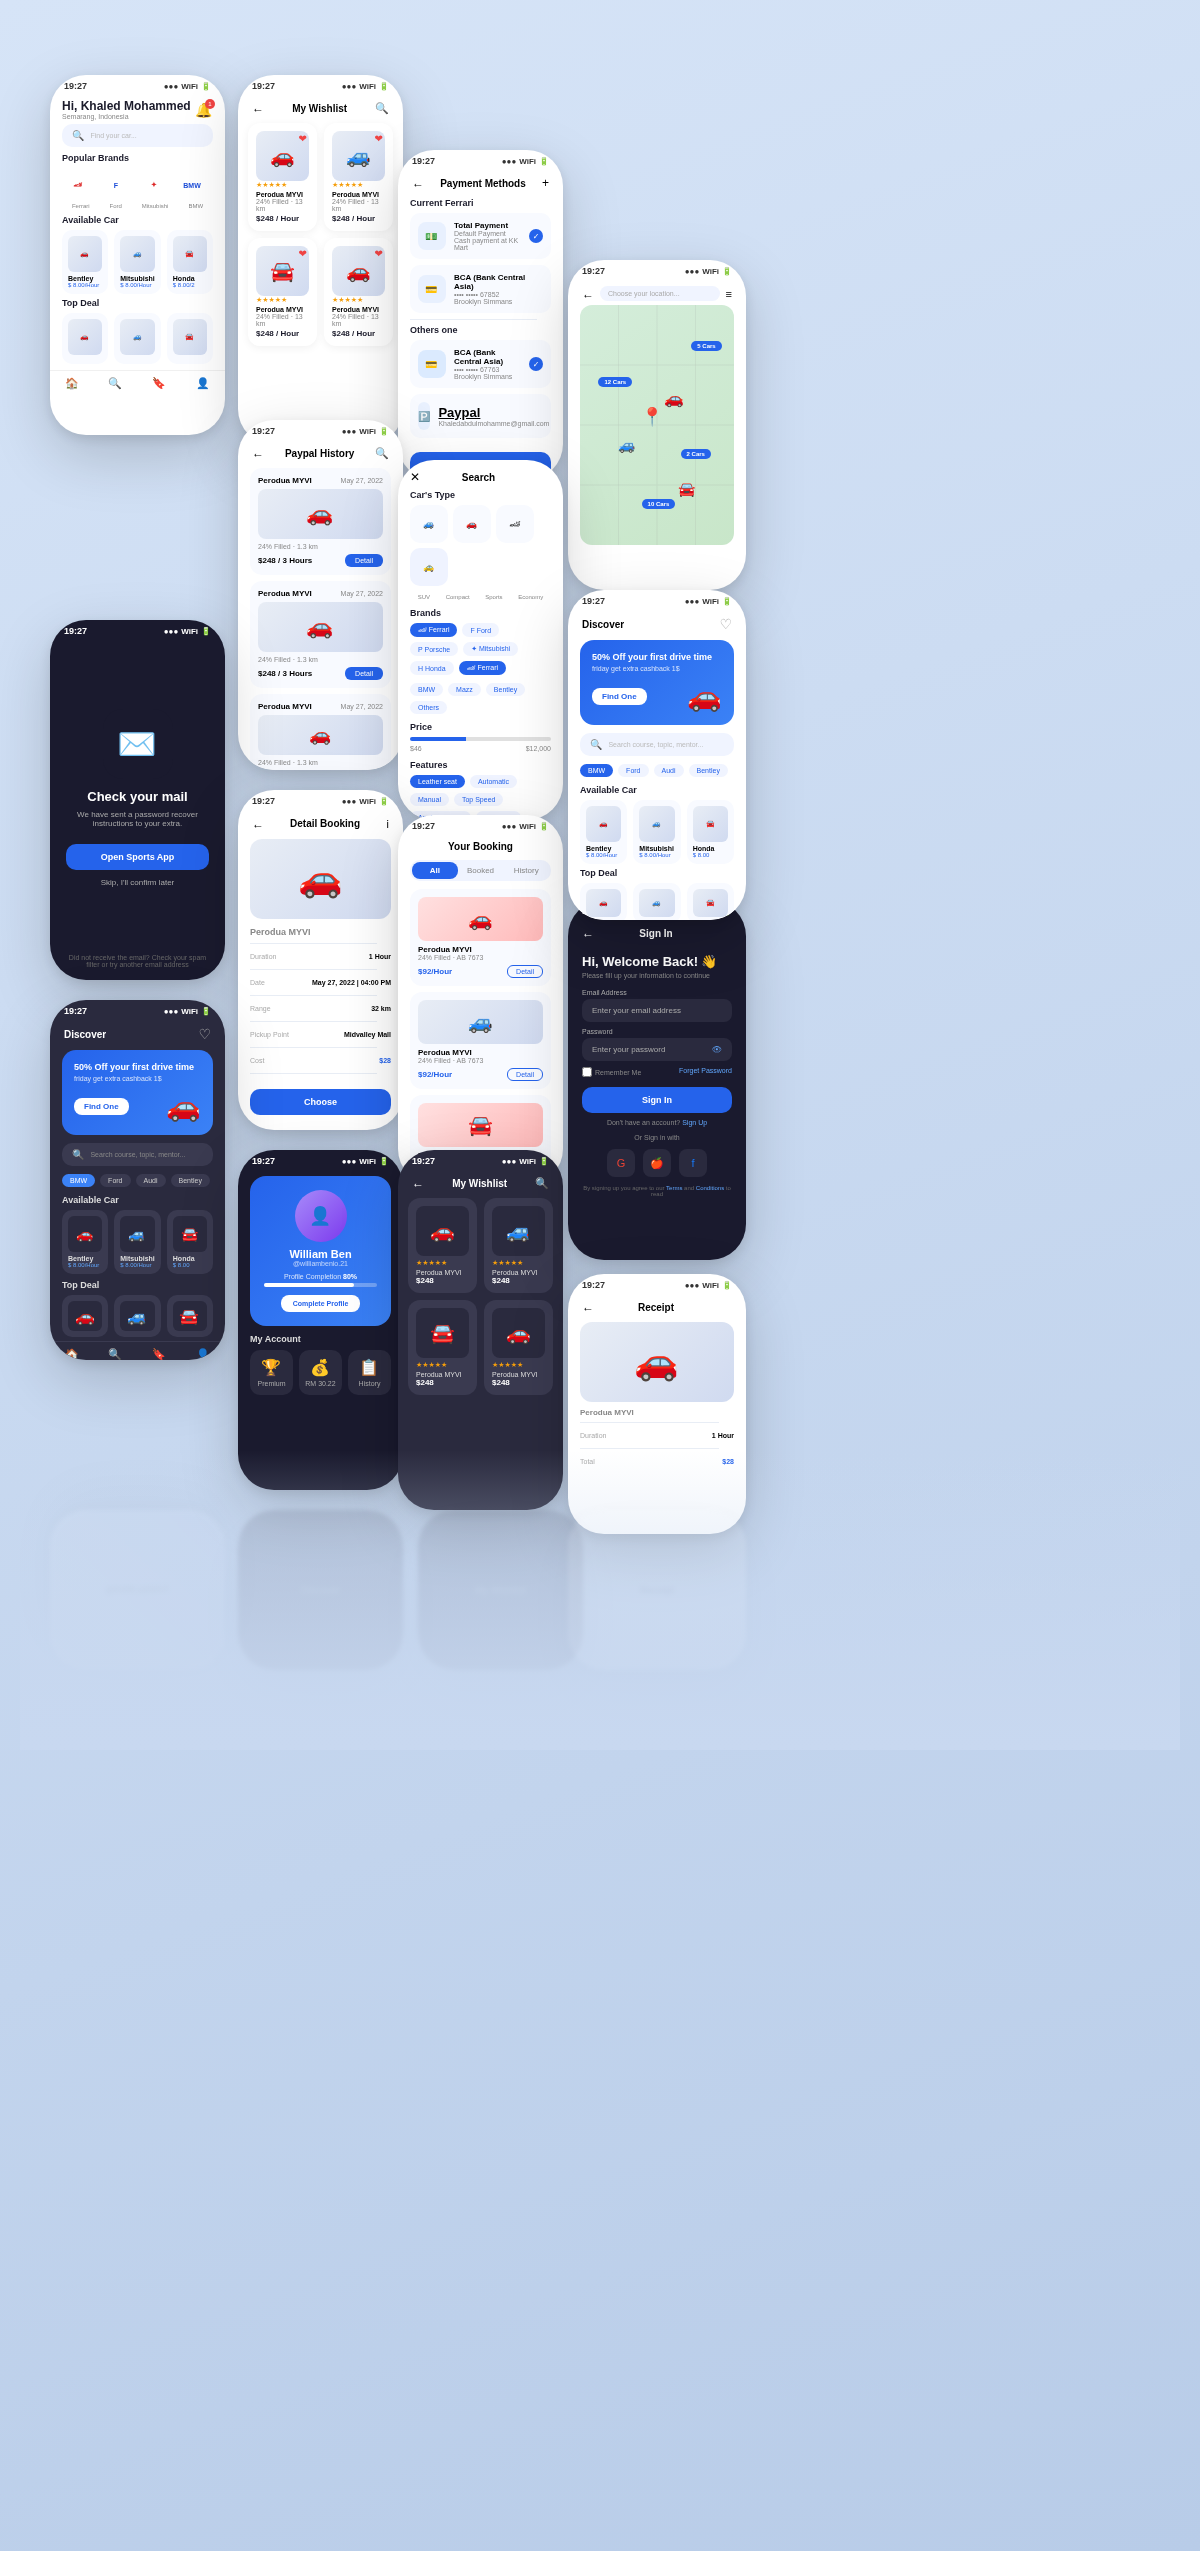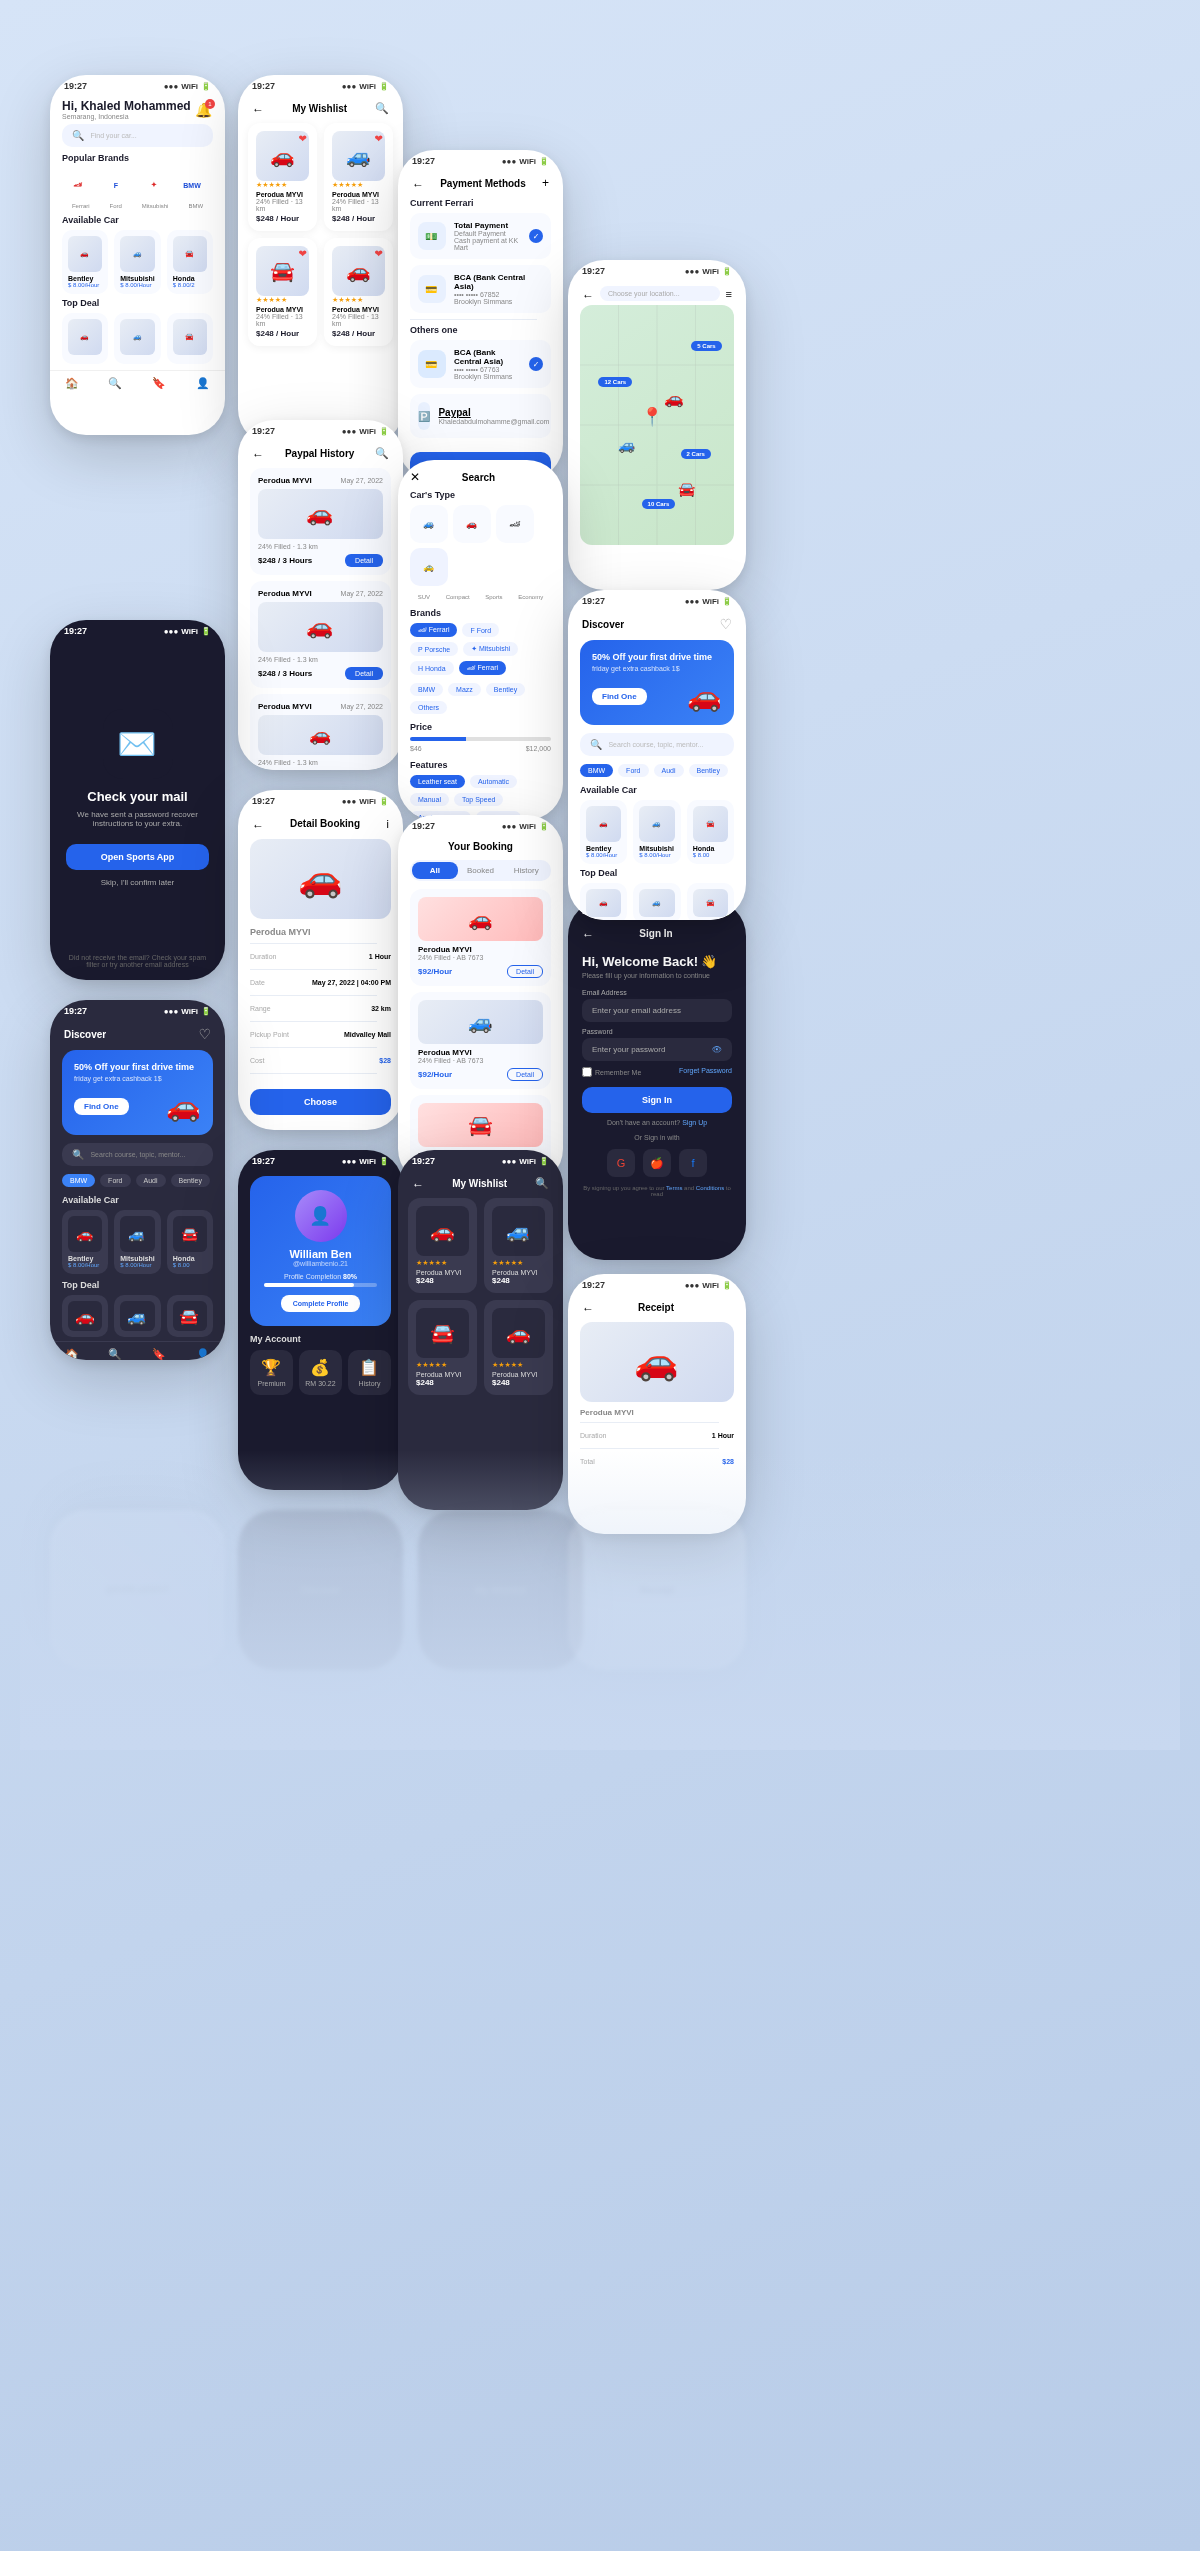--- a/index.html
+++ b/index.html
@@ -624,21 +624,21 @@
             <div style="flex:1;">
               <div style="font-size:8px; font-weight:700;">BCA (Bank Central Asia)</div>
               <div class="small-text">•••• ••••• 67763</div>
               <div class="small-text">Brooklyn Simmans</div>
             </div>
             <div class="check-circle">✓</div>
           </div>
           <div class="payment-item">
             <div class="payment-icon">🅿️</div>
             <div style="flex:1;">
-              <div style="font-size:10px; font-weight:700;text-decoration:underline;">Paypal</div>
+              <div style="font-size:13px; font-weight:700;text-decoration:underline;">Paypal</div>
               <div class="small-text">Khaledabdulmohamme@gmail.com</div>
             </div>
           </div>
           <button class="btn-blue" style="margin-top:8px;">Choose</button>
         </div>
       </div>
     </div>
 
     <div class="phone" id="phone-map">
       <div class="phone-inner">

